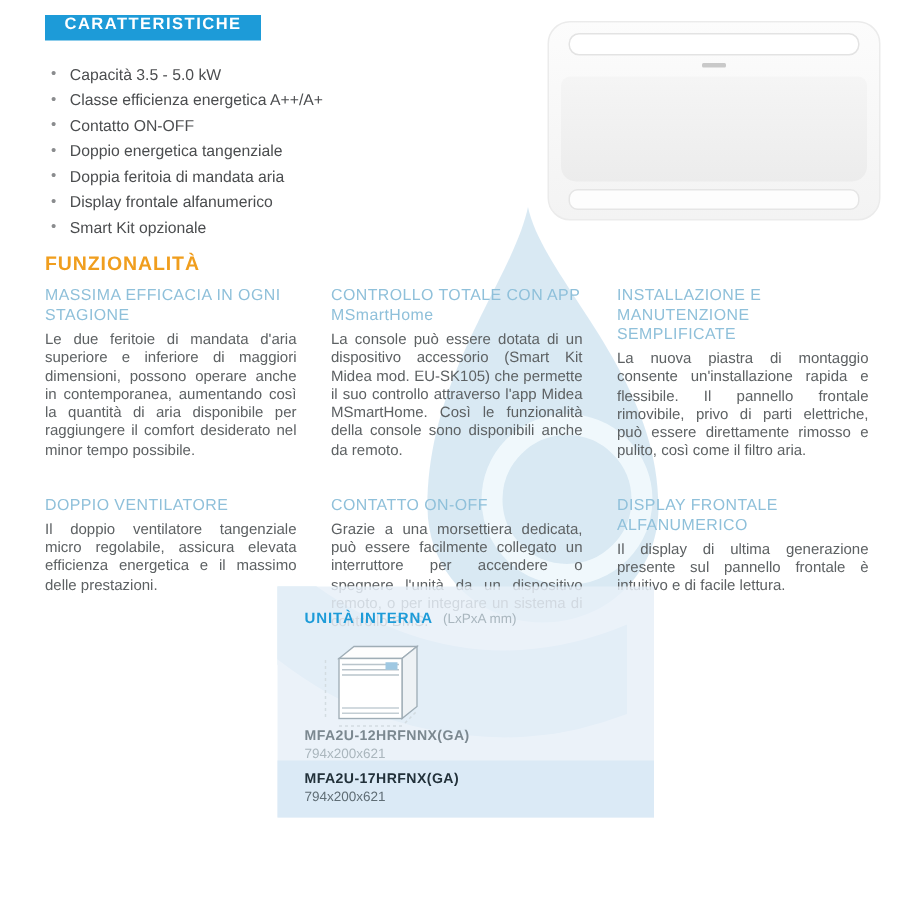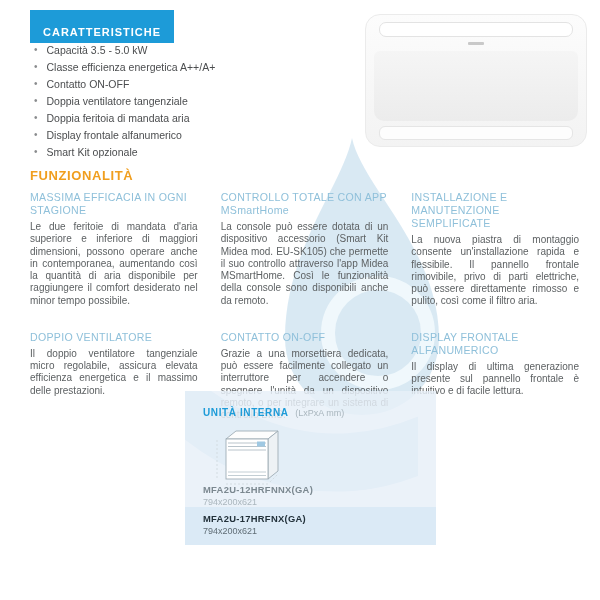--- a/index.html
+++ b/index.html
@@ -9,21 +9,21 @@
     font-family:"Liberation Sans", sans-serif;
     color:#58595b;
   }
   .watermark{position:absolute;left:0;top:0;z-index:0;pointer-events:none;}
   .content{position:relative;z-index:1;}
 
   .badge{
     position:absolute;left:30px;top:10px;
     background:#1d9bd8;color:#ffffff;
     font-size:11px;font-weight:bold;letter-spacing:1px;
-    padding:16px 13px 5px;
+    padding:0 13px 5px;
   }
 
   .features{
     position:absolute;left:34px;top:44px;width:330px;
     list-style:none;margin:0;padding:0;
   }
   .features li{
     font-size:10.5px;line-height:12.6px;margin-bottom:4.4px;color:#4b4d4f;
     display:flex;
   }
@@ -125,21 +125,21 @@
       <li>
           <span class="dot">•</span>
           <span>Classe efficienza energetica A++/A+</span>
         </li>
       <li>
           <span class="dot">•</span>
           <span>Contatto ON-OFF</span>
         </li>
       <li>
           <span class="dot">•</span>
-          <span>Doppia ventilatore tangenziale</span>
+          <span>Doppio energetica tangenziale</span>
         </li>
       <li>
           <span class="dot">•</span>
           <span>Doppia feritoia di mandata aria</span>
         </li>
       <li>
           <span class="dot">•</span>
           <span>Display frontale alfanumerico</span>
         </li>
       <li>

